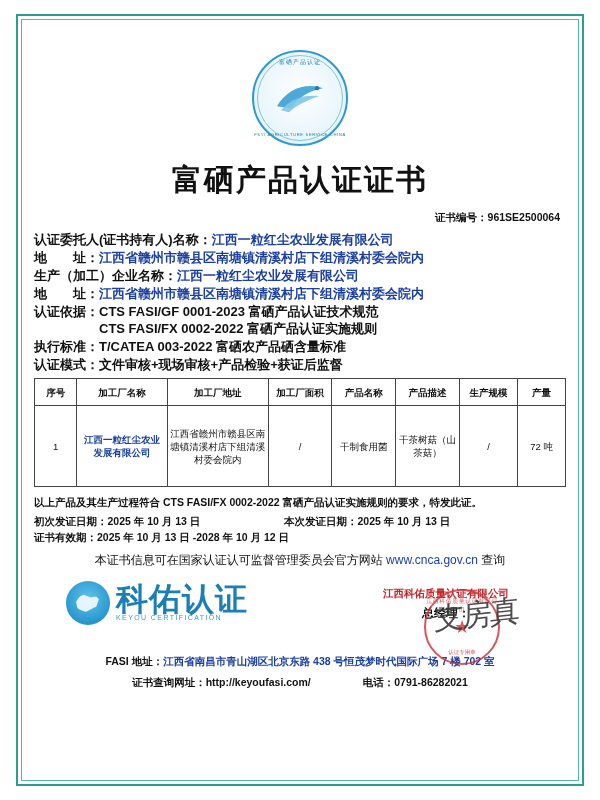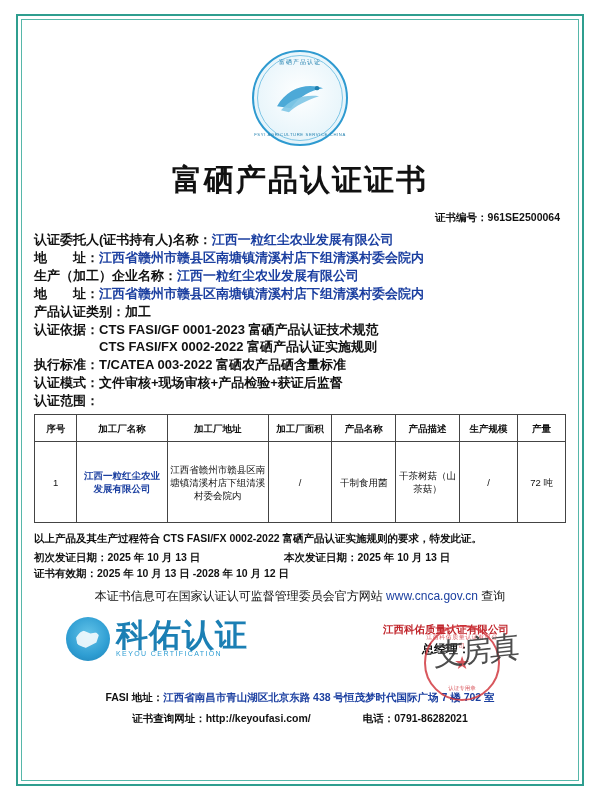--- a/index.html
+++ b/index.html
@@ -362,41 +362,33 @@
       </div>
       <div class="row">
         <span class="lbl">生产（加工）企业名称：</span>
         <span class="val">江西一粒红尘农业发展有限公司</span>
       </div>
       <div class="row">
         <span class="lbl">地　　址：</span>
         <span class="val">江西省赣州市赣县区南塘镇清溪村店下组清溪村委会院内</span>
       </div>
       <div class="row">
-        <span class="lbl">产品认证类别：</span>
-        <span class="val dark">加工</span>
-      </div>
-      <div class="row">
         <span class="lbl">认证依据：</span>
         <span class="val dark stack">
           <span class="line">CTS FASI/GF 0001-2023 富硒产品认证技术规范</span>
           <span class="line">CTS FASI/FX 0002-2022 富硒产品认证实施规则</span>
         </span>
       </div>
       <div class="row">
         <span class="lbl">执行标准：</span>
         <span class="val dark">T/CATEA 003-2022 富硒农产品硒含量标准</span>
       </div>
       <div class="row">
         <span class="lbl">认证模式：</span>
         <span class="val dark">文件审核+现场审核+产品检验+获证后监督</span>
-      </div>
-      <div class="row">
-        <span class="lbl">认证范围：</span>
-        <span class="val dark"></span>
       </div>
     </div>
 
     <table class="range">
       <colgroup>
         <col style="width:8%">
         <col style="width:17%">
         <col style="width:19%">
         <col style="width:12%">
         <col style="width:12%">

